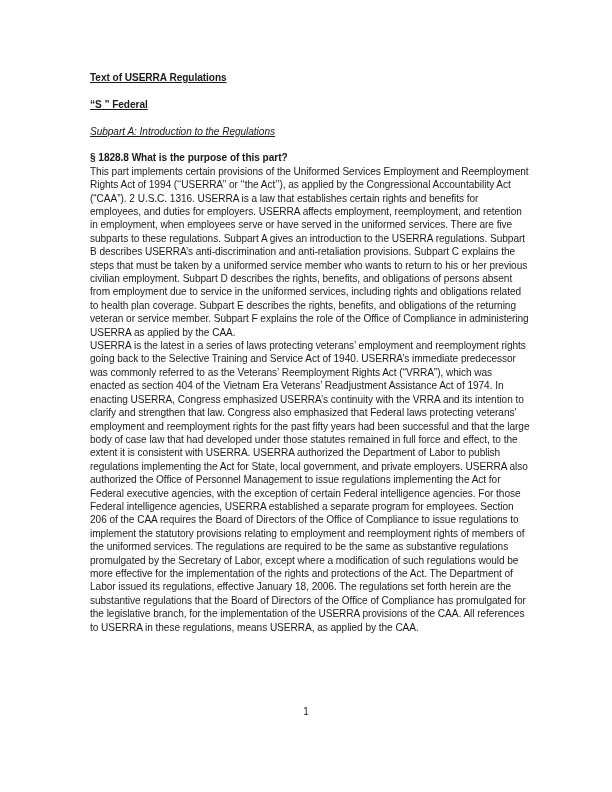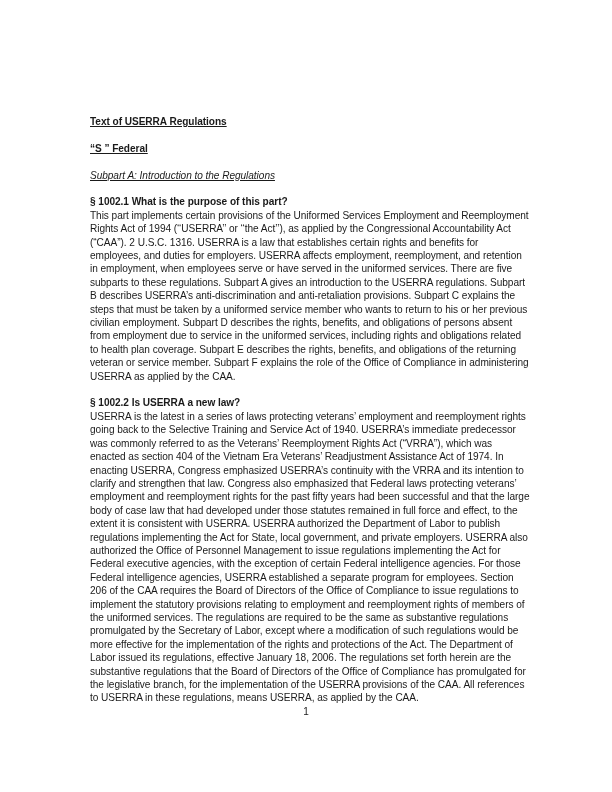--- a/index.html
+++ b/index.html
@@ -2,38 +2,36 @@
 <html><head>
 <meta charset="utf-8">
 <style>
   html, body { margin: 0; padding: 0; background: #ffffff; }
   body { width: 612px; height: 792px; position: relative; overflow: hidden; }
   .page {
     position: absolute; left: 90px; top: 71px; width: 440px;
     font-family: "Liberation Sans", sans-serif;
     font-size: 10.1px; line-height: 13.4px; color: #1a1a1a;
     letter-spacing: -0.05px;
-    margin-top: 44px;
   }
   .title { font-weight: bold; text-decoration: underline; margin: 0; }
   .version-h { font-weight: bold; text-decoration: underline; margin-top: 13.4px; }
   .subpart { font-weight: normal; font-style: italic; text-decoration: underline; margin-top: 13.4px; }
   .sec-h { font-weight: bold; margin-top: 13.4px; }
   p { margin: 0; }
   .pnum {
     position: absolute; top: 706px; left: 0; width: 612px; text-align: center;
     font-family: "Liberation Sans", sans-serif; font-size: 10px; color: #1a1a1a;
   }
 </style>
 </head>
 <body>
 
 <div class="page">
   <p class="title">Text of USERRA Regulations</p>
   <p class="version-h">“S ” Federal</p>
   <p class="subpart">Subpart A:  Introduction to the Regulations</p>
-  <p class="sec-h">§ 1002.1 What is the purpose of this part?</p>
+  <p class="sec-h">§ 1828.8 What is the purpose of this part?</p>
   <p>This part implements certain provisions of the Uniformed Services Employment and Reemployment Rights Act of 1994 (‘‘USERRA’’ or ‘‘the Act’’), as applied by the Congressional Accountability Act (“CAA”). 2 U.S.C. 1316. USERRA is a law that establishes certain rights and benefits for employees, and duties for employers. USERRA affects employment, reemployment, and retention in employment, when employees serve or have served in the uniformed services. There are five subparts to these regulations. Subpart A gives an introduction to the USERRA regulations. Subpart B describes USERRA’s anti-discrimination and anti-retaliation provisions. Subpart C explains the steps that must be taken by a uniformed service member who wants to return to his or her previous civilian employment. Subpart D describes the rights, benefits, and obligations of persons absent from employment due to service in the uniformed services, including rights and obligations related to health plan coverage. Subpart E describes the rights, benefits, and obligations of the returning veteran or service member. Subpart F explains the role of the Office of Compliance in administering USERRA as applied by the CAA.</p>
-  <p class="sec-h">§ 1002.2 Is USERRA a new law?</p>
   <p>USERRA is the latest in a series of laws protecting veterans’ employment and reemployment rights going back to the Selective Training and Service Act of 1940. USERRA’s immediate predecessor was commonly referred to as the Veterans’ Reemployment Rights Act (“VRRA”), which was enacted as section 404 of the Vietnam Era Veterans’ Readjustment Assistance Act of 1974. In enacting USERRA, Congress emphasized USERRA’s continuity with the VRRA and its intention to clarify and strengthen that law. Congress also emphasized that Federal laws protecting veterans’ employment and reemployment rights for the past fifty years had been successful and that the large body of case law that had developed under those statutes remained in full force and effect, to the extent it is consistent with USERRA. USERRA authorized the Department of Labor to publish regulations implementing the Act for State, local government, and private employers. USERRA also authorized the Office of Personnel Management to issue regulations implementing the Act for Federal executive agencies, with the exception of certain Federal intelligence agencies. For those Federal intelligence agencies, USERRA established a separate program for employees. Section 206 of the CAA requires the Board of Directors of the Office of Compliance to issue regulations to implement the statutory provisions relating to employment and reemployment rights of members of the uniformed services. The regulations are required to be the same as substantive regulations promulgated by the Secretary of Labor, except where a modification of such regulations would be more effective for the implementation of the rights and protections of the Act. The Department of Labor issued its regulations, effective January 18, 2006. The regulations set forth herein are the substantive regulations that the Board of Directors of the Office of Compliance has promulgated for the legislative branch, for the implementation of the USERRA provisions of the CAA. All references to USERRA in these regulations, means USERRA, as applied by the CAA.</p>
 </div>
 
 <div class="pnum">1</div>
 
 </body></html>

